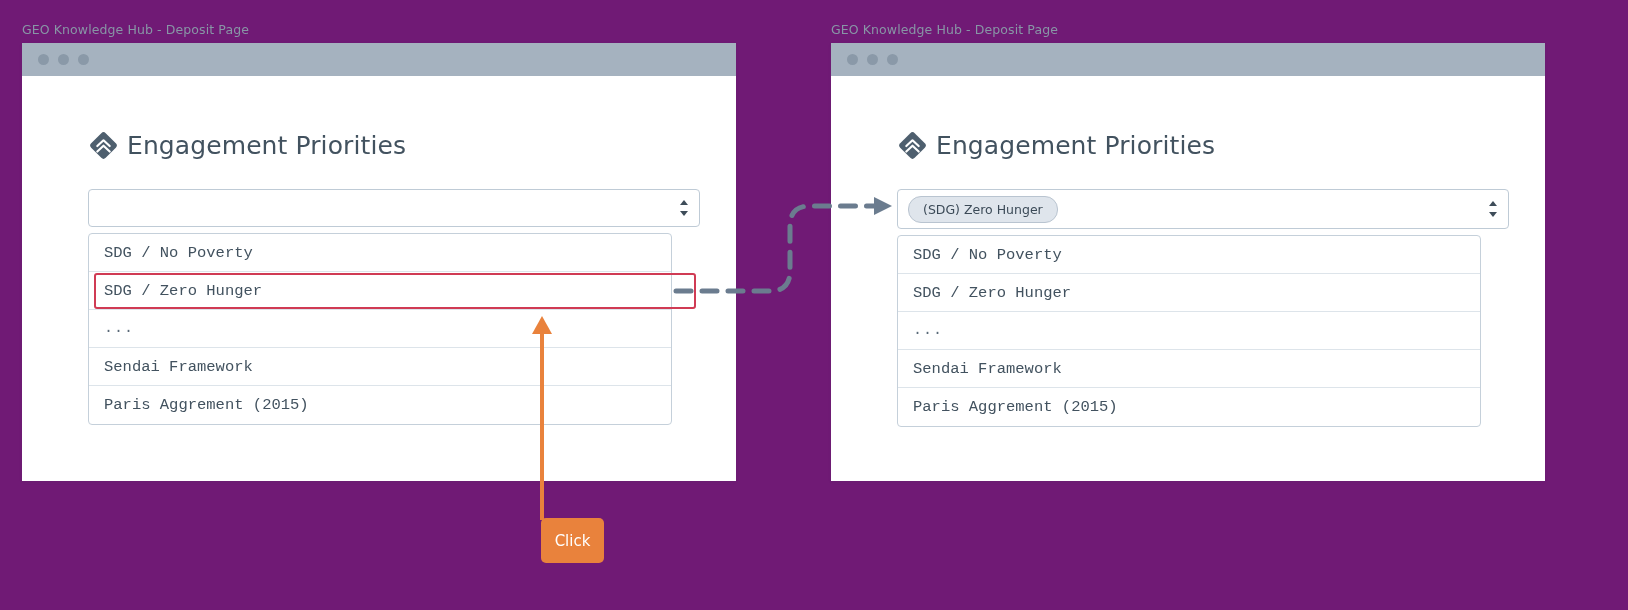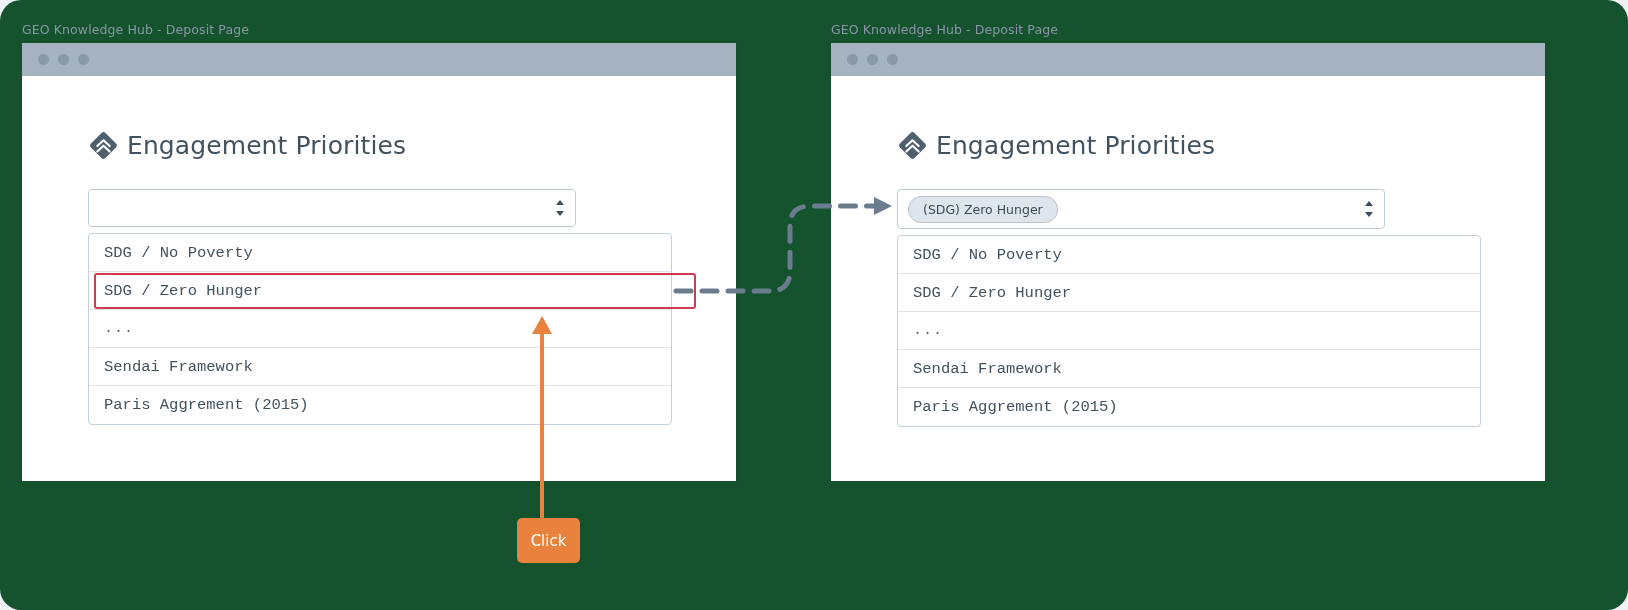--- a/index.html
+++ b/index.html
@@ -5,23 +5,22 @@
   html, body {
     margin: 0;
     padding: 0;
     background: #eef2f5;
     font-family: "DejaVu Sans", sans-serif;
   }
   #root {
     position: relative;
     width: 1628px;
     height: 610px;
-    background: #14532d;
+    background: #701a75;
     overflow: hidden;
-    border-radius: 21px;
   }
 
   
   .panel {
     position: absolute;
     width: 714px;
   }
   .panel-caption {
     font-size: 12.5px;
     color: #8896a6;
@@ -71,21 +70,21 @@
     font-size: 25px;
     color: #42525f;
     font-family: "DejaVu Sans", sans-serif;
     letter-spacing: .1px;
     line-height: 1;
   }
 
   
   .select-wrap {
     margin: 28px 16px 0 66px;
-    width: 488px;
+    width: 612px;
     position: relative;
   }
   .select-box {
     height: 38px;
     border: 1px solid #bfcbd6;
     border-radius: 4px;
     background: #fff;
     display: flex;
     align-items: center;
     padding: 0 30px 0 10px;
@@ -283,17 +282,17 @@
 
     <path d="M 676 291 L 770 291 Q 790 291 790 271 L 790 226 Q 790 206 810 206 L 876 206" fill="none" stroke="#6b7c8f" stroke-width="5" stroke-dasharray="15 11" stroke-linecap="round"></path>
 
     <path d="M 874 197 L 892 206 L 874 215 Z" fill="#6b7c8f"></path>
 
     <line x1="542" y1="520" x2="542" y2="330" stroke="#e9823c" stroke-width="4"></line>
 
     <path d="M 542 316 L 552 334 L 532 334 Z" fill="#e9823c"></path>
   </svg>
 
-  <div class="click-box" style="left:517px; top:518px; width:63px; height:45px;">
+  <div class="click-box" style="left:541px; top:518px; width:63px; height:45px;">
     <span>Click</span>
   </div>
 
 </div>
 
 </body></html>

